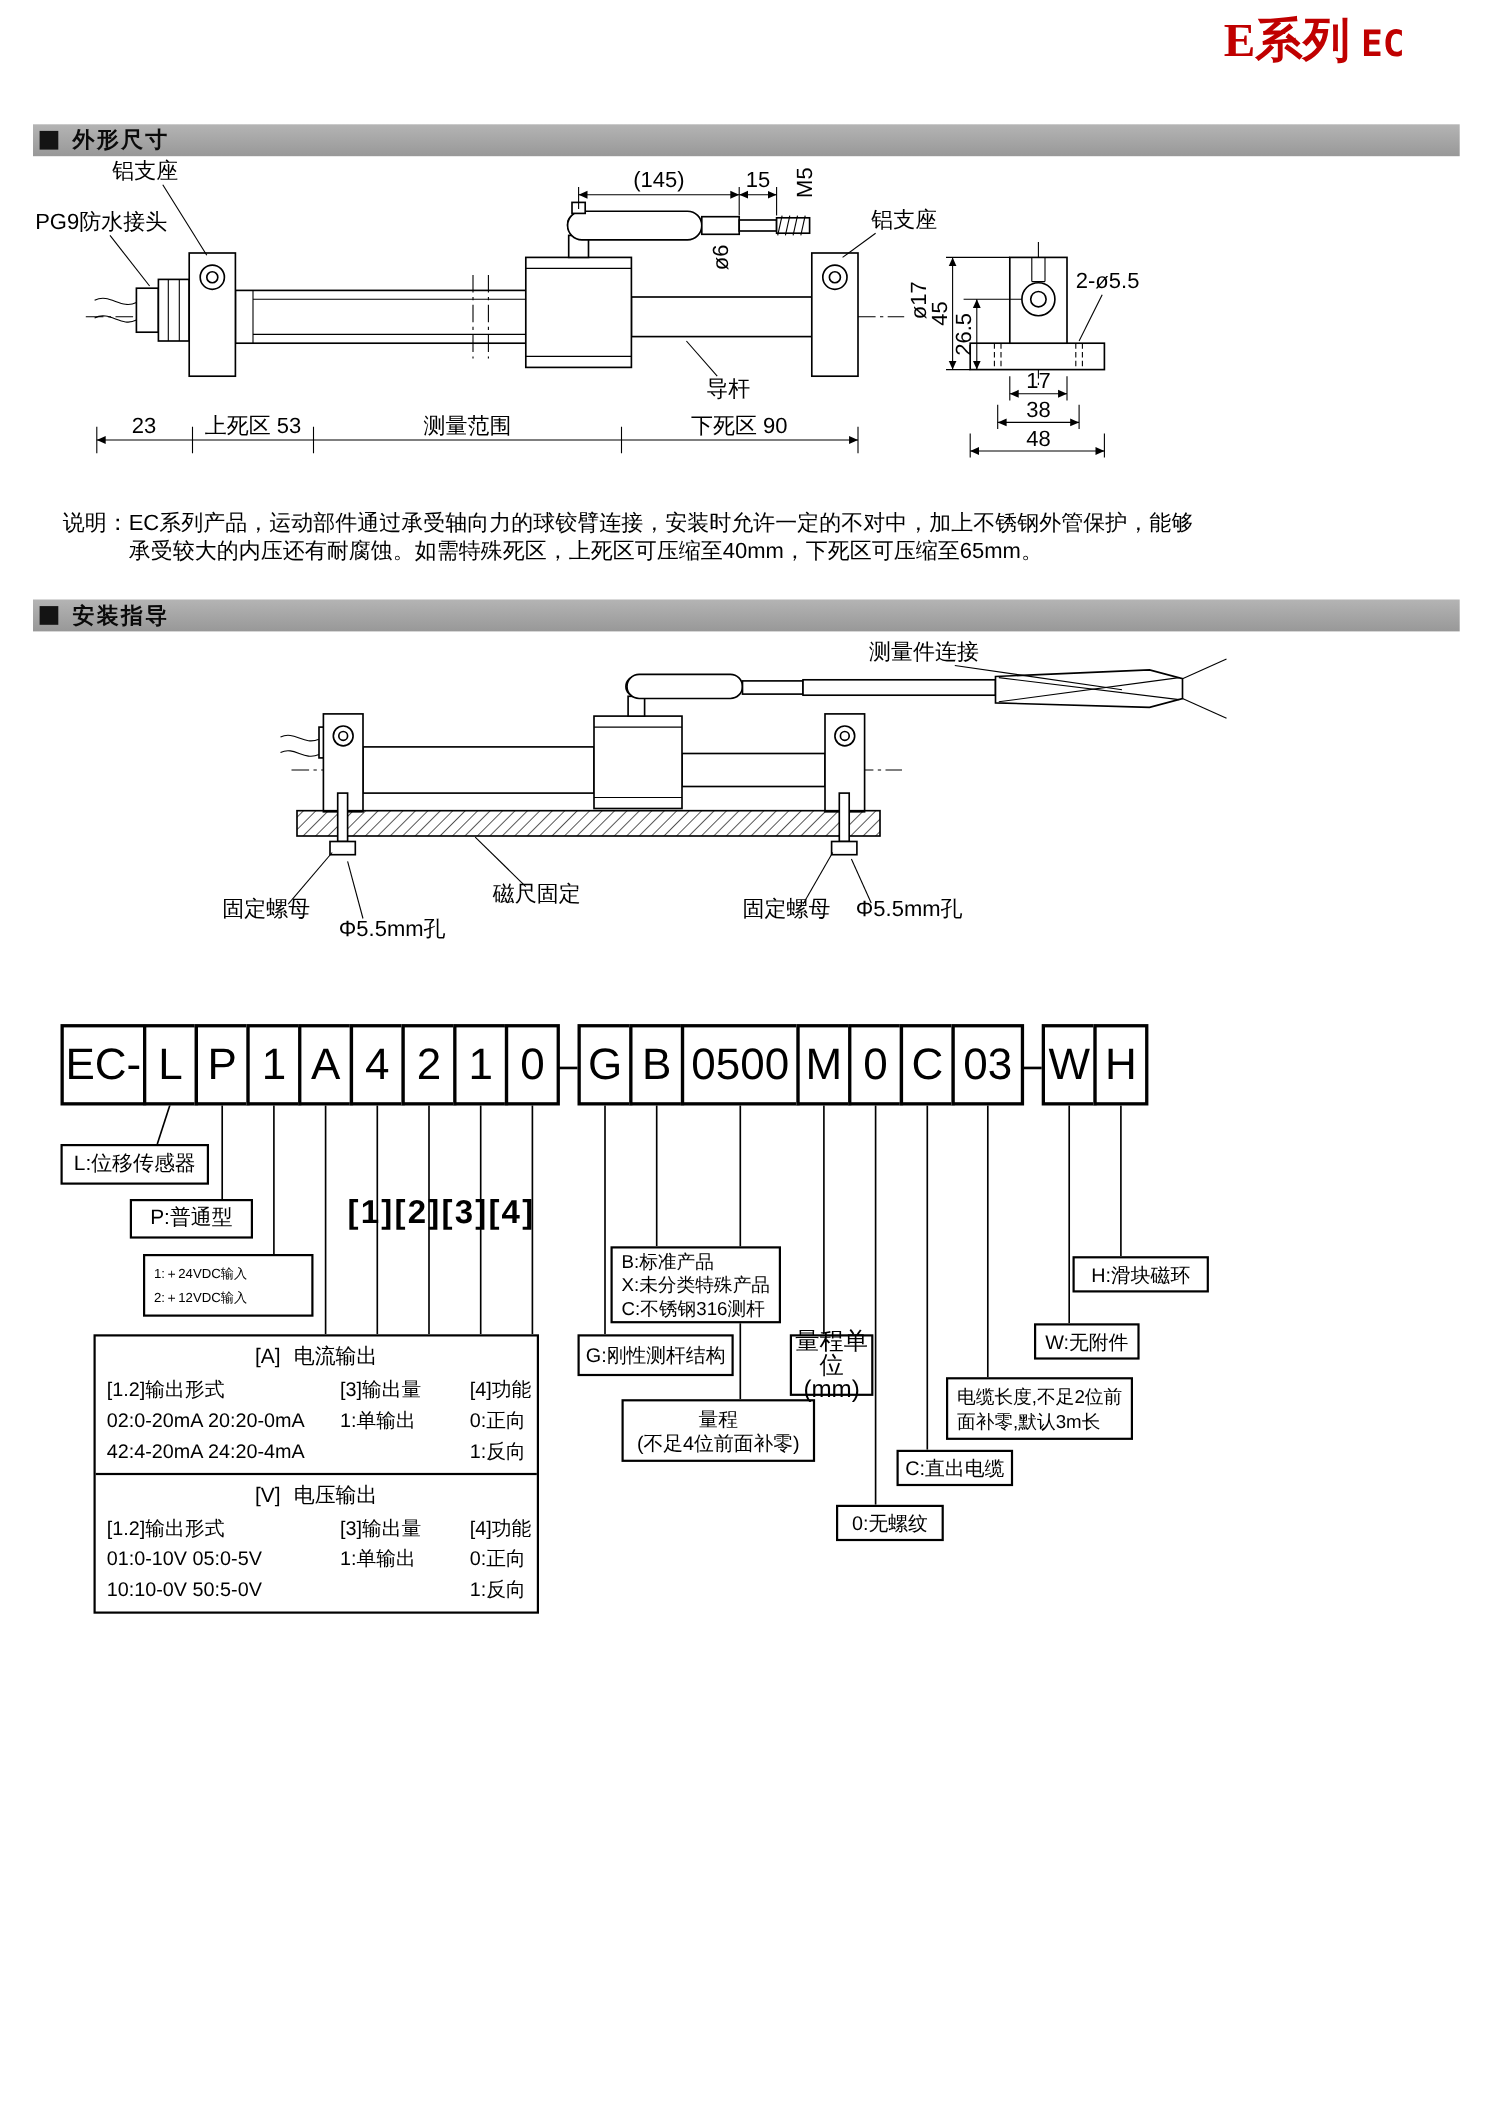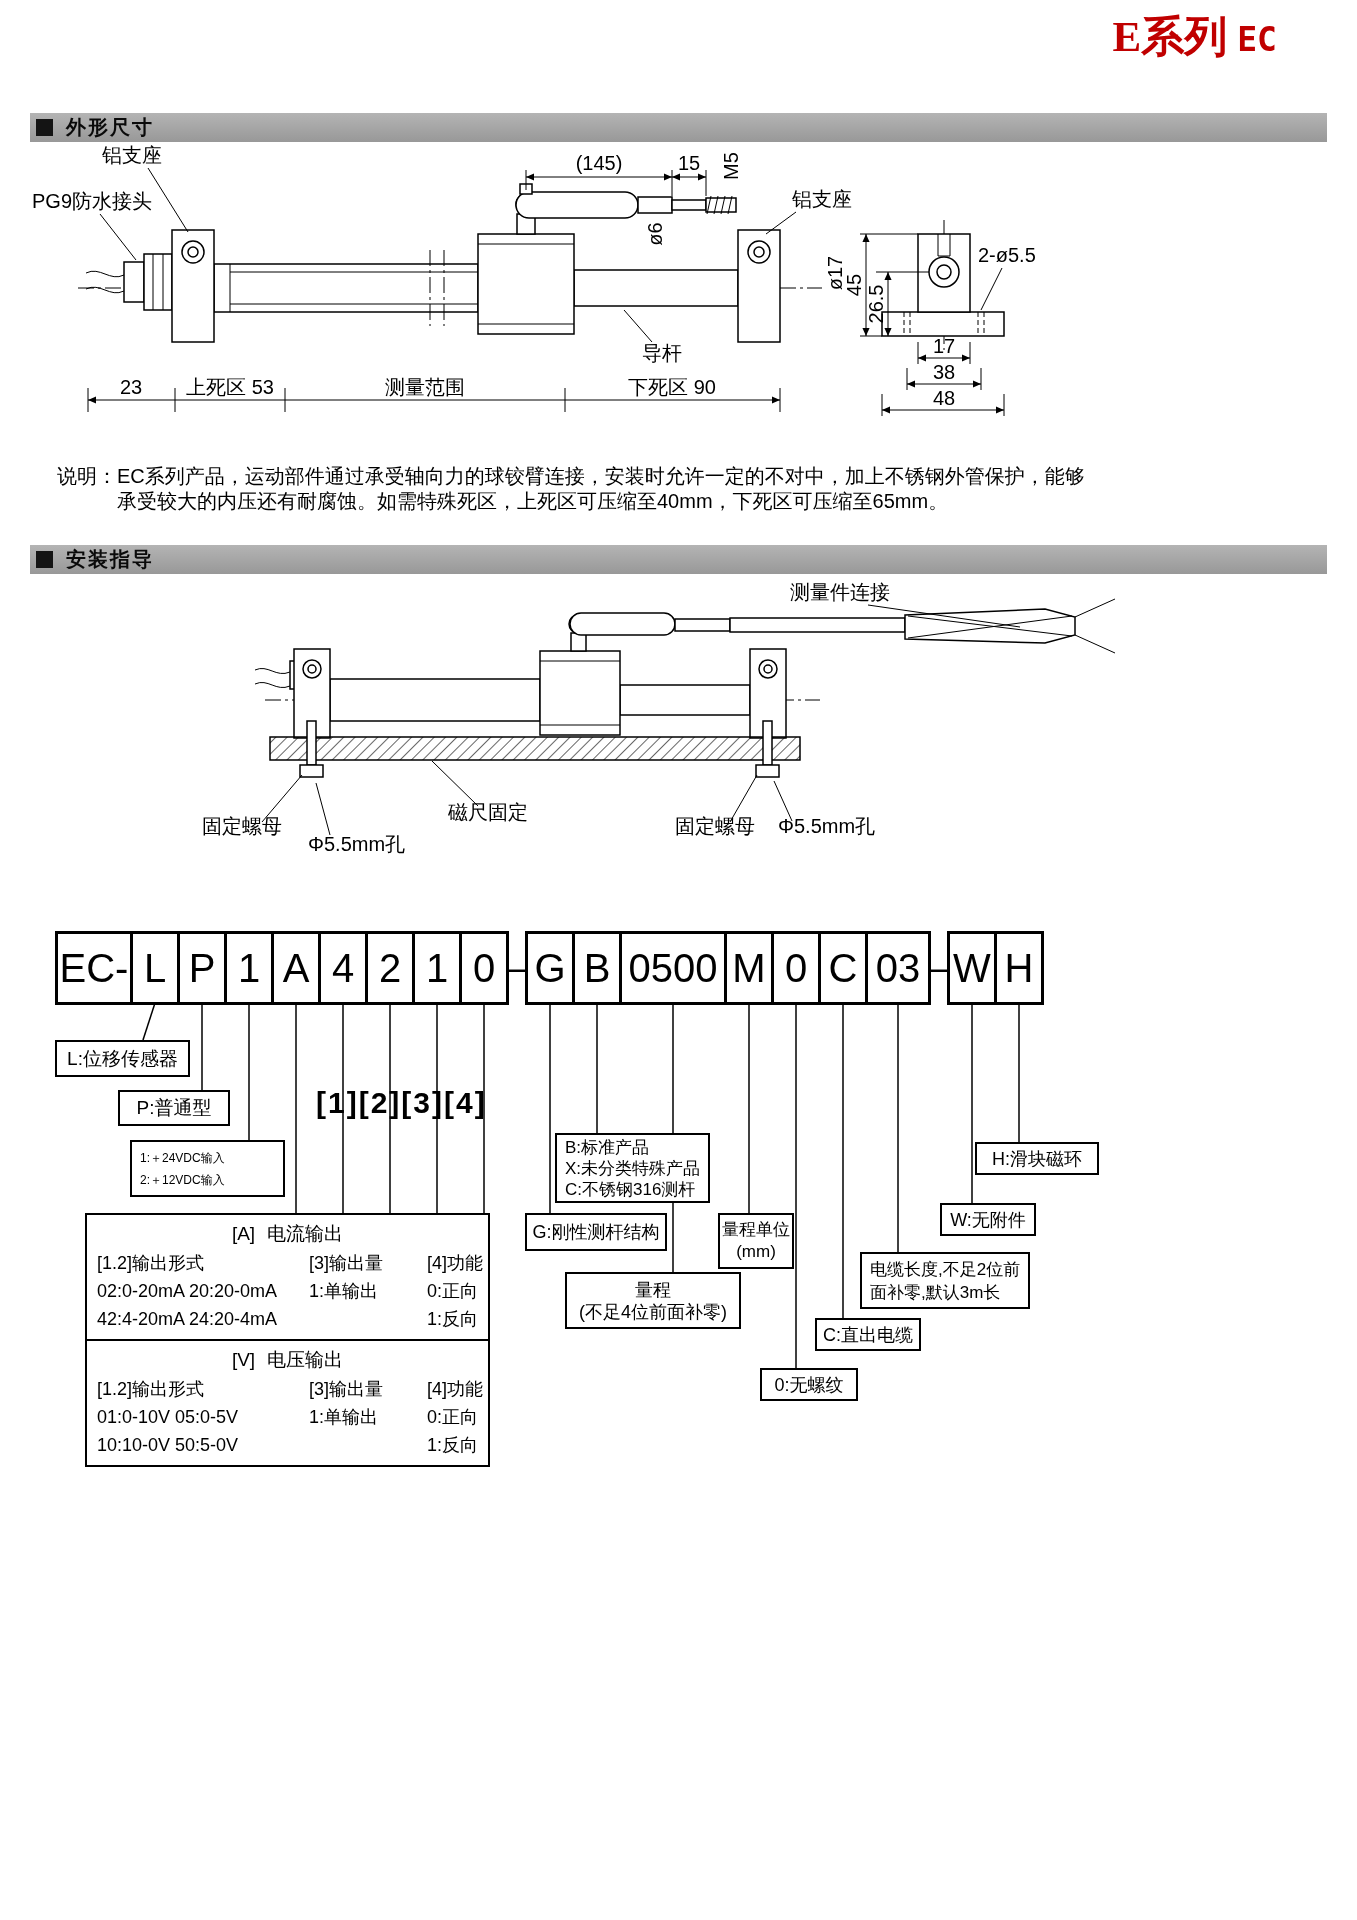--- a/index.html
+++ b/index.html
@@ -51,21 +51,21 @@
     font-size:19px; line-height:22px; text-align:center; }
   .callout.la { align-items:flex-start; text-align:left; padding-left:8px; }
   #callout-l       { left:55px;  top:1040px; width:135px; height:37px; }
   #callout-p       { left:118px; top:1090px; width:112px; height:36px; }
   #callout-input   { left:130px; top:1140px; width:155px; height:57px; font-size:12px; }
   #brackets-label  { position:absolute; left:316px; top:1086px; font-size:30px; font-weight:bold;
                      letter-spacing:2px; z-index:2; }
   #callout-b       { left:555px; top:1133px; width:155px; height:70px; font-size:17px; line-height:21px; }
   #callout-g       { left:525px; top:1213px; width:142px; height:38px; font-size:18px; }
   #callout-range   { left:565px; top:1272px; width:176px; height:57px; font-size:18px; }
-  #callout-unit    { left:718px; top:1213px; width:76px;  height:56px; font-size:17px; }
+  #callout-unit    { left:718px; top:1213px; width:76px;  height:56px; font-size:22px; }
   #callout-thread  { left:760px; top:1368px; width:98px;  height:33px; font-size:18px; }
   #callout-cable   { left:815px; top:1318px; width:106px; height:33px; font-size:18px; }
   #callout-cablelen{ left:860px; top:1252px; width:170px; height:57px; font-size:17px; line-height:23px; }
   #callout-w       { left:940px; top:1203px; width:96px;  height:33px; font-size:18px; }
   #callout-h       { left:975px; top:1142px; width:124px; height:33px; font-size:18px; }
 
   
   .sel-table { position:absolute; left:85px; top:1213px; width:405px; border:2px solid #000;
     background:#fff; z-index:2; }
   .sel-sec { padding:4px 0 6px 0; }

